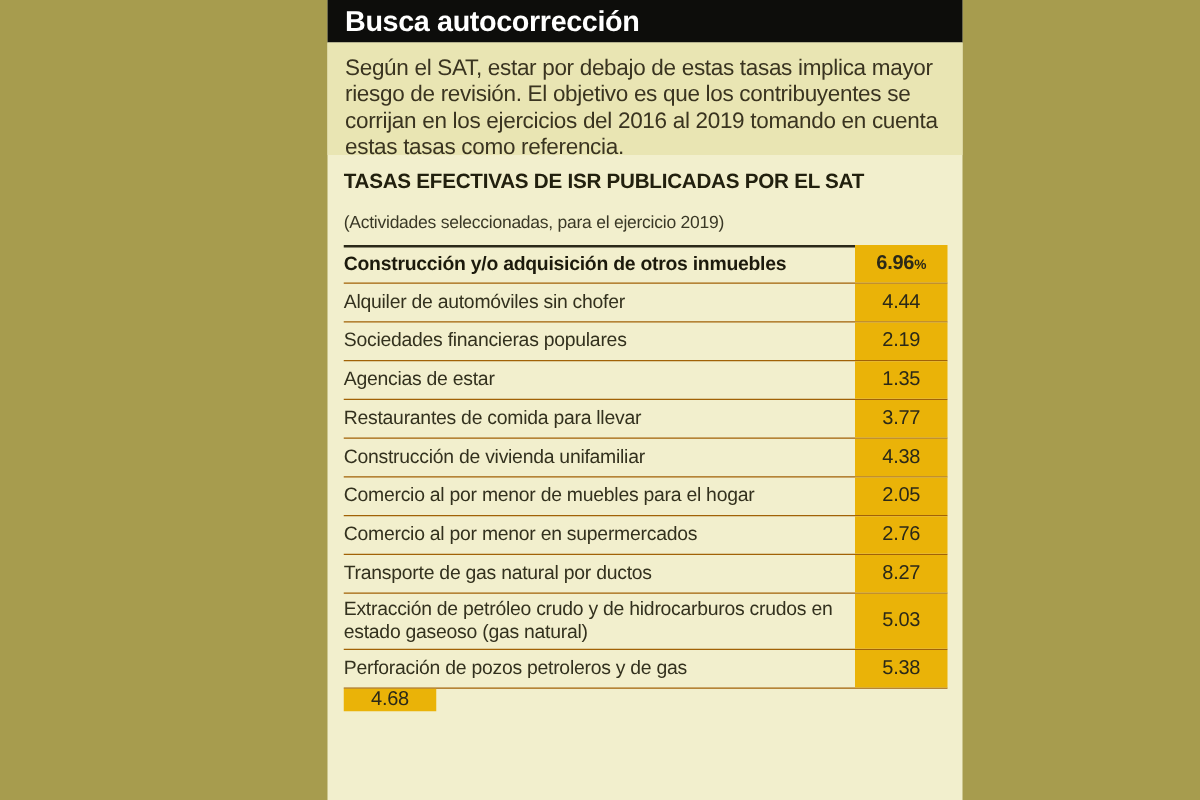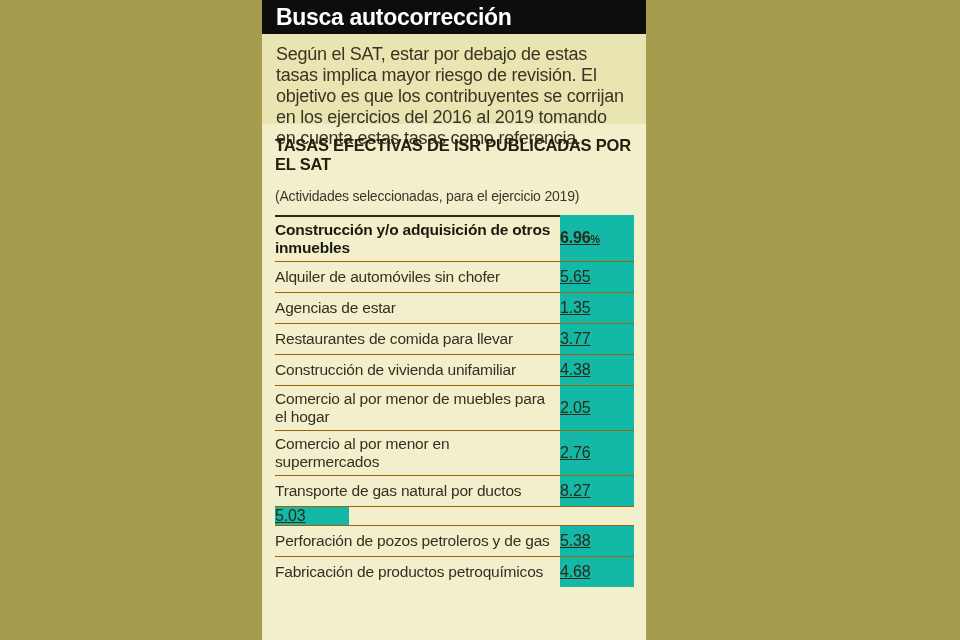--- a/index.html
+++ b/index.html
@@ -4,21 +4,21 @@
 <style>
   * { margin:0; padding:0; box-sizing:border-box; }
   html,body { width:960px; height:640px; overflow:hidden; }
   body {
     background:#a79c4e;
     font-family:"Liberation Sans", sans-serif;
     position:relative;
   }
   .panel {
     position:absolute; left:262px; top:0;
-    width:384px; height:640px;
+    width:508px; height:640px;
     background:#f2efcd;
   }
   .titlebar {
     height:34px; background:#0d0d0b;
     display:flex; align-items:center;
     padding-left:14px;
   }
   .titlebar h1 {
     color:#ffffff; font-size:23px; font-weight:bold; letter-spacing:-0.3px;
   }
@@ -46,23 +46,23 @@
     border-bottom:1px solid #a16207;
   }
   .row:last-child { border-bottom:none; }
   .row-label {
     flex:1; display:flex; align-items:center;
     min-height:30px; padding:4px 8px 4px 0;
     font-size:15.5px; line-height:18px; letter-spacing:-0.2px;
     color:#33311e;
   }
   .row-value {
-    width:74px; background:#14b8a6;
-    display:flex; align-items:center; 
-    font-size:16px; color:#2b2918; letter-spacing:-0.2px;text-decoration:underline;
+    width:74px; background:#eab308;
+    display:flex; align-items:center; justify-content:center;
+    font-size:16px; color:#2b2918; letter-spacing:-0.2px;
   }
   .row.first .row-label {
     font-weight:bold; color:#1c1a0c;
     border-top:2px solid #2b2918;
   }
   .row.first .row-value .num { font-weight:bold; }
   .row-value .unit { font-size:11px; font-weight:bold; padding-top:2px; }
 </style>
 </head>
 <body>
@@ -85,21 +85,28 @@
         <div class="row first">
     <div class="row-label">Construcción y/o adquisición de otros inmuebles</div>
     <div class="row-value">
       <span class="num">6.96</span>
             <span class="unit">%</span>
     </div>
   </div>
         <div class="row">
     <div class="row-label">Alquiler de automóviles sin chofer</div>
     <div class="row-value">
-      <span class="num">5.65</span>
+      <span class="num">4.44</span>
+            <span class="unit"></span>
+    </div>
+  </div>
+        <div class="row">
+    <div class="row-label">Sociedades financieras populares</div>
+    <div class="row-value">
+      <span class="num">2.19</span>
             <span class="unit"></span>
     </div>
   </div>
         <div class="row">
     <div class="row-label">Agencias de estar</div>
     <div class="row-value">
       <span class="num">1.35</span>
             <span class="unit"></span>
     </div>
   </div>
@@ -132,34 +139,34 @@
     </div>
   </div>
         <div class="row">
     <div class="row-label">Transporte de gas natural por ductos</div>
     <div class="row-value">
       <span class="num">8.27</span>
             <span class="unit"></span>
     </div>
   </div>
         <div class="row">
+    <div class="row-label">Extracción de petróleo crudo y de hidrocarburos crudos en estado gaseoso (gas natural)</div>
     <div class="row-value">
       <span class="num">5.03</span>
             <span class="unit"></span>
     </div>
   </div>
         <div class="row">
     <div class="row-label">Perforación de pozos petroleros y de gas</div>
     <div class="row-value">
       <span class="num">5.38</span>
             <span class="unit"></span>
     </div>
   </div>
         <div class="row">
-    <div class="row-label">Fabricación de productos petroquímicos</div>
     <div class="row-value">
       <span class="num">4.68</span>
             <span class="unit"></span>
     </div>
   </div>
       </div>
 
   </div>
 
 </div>

